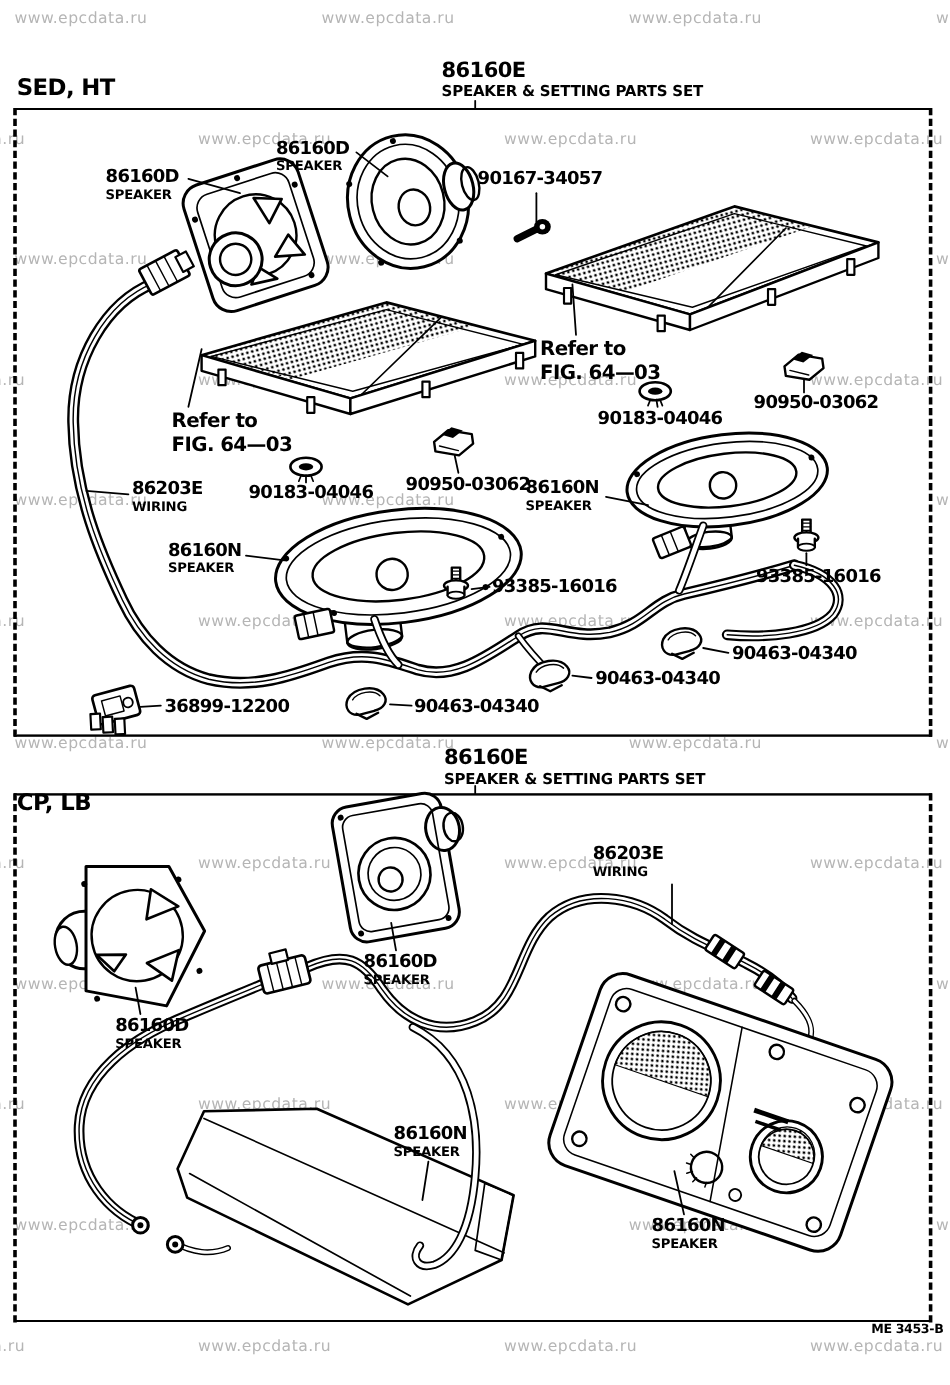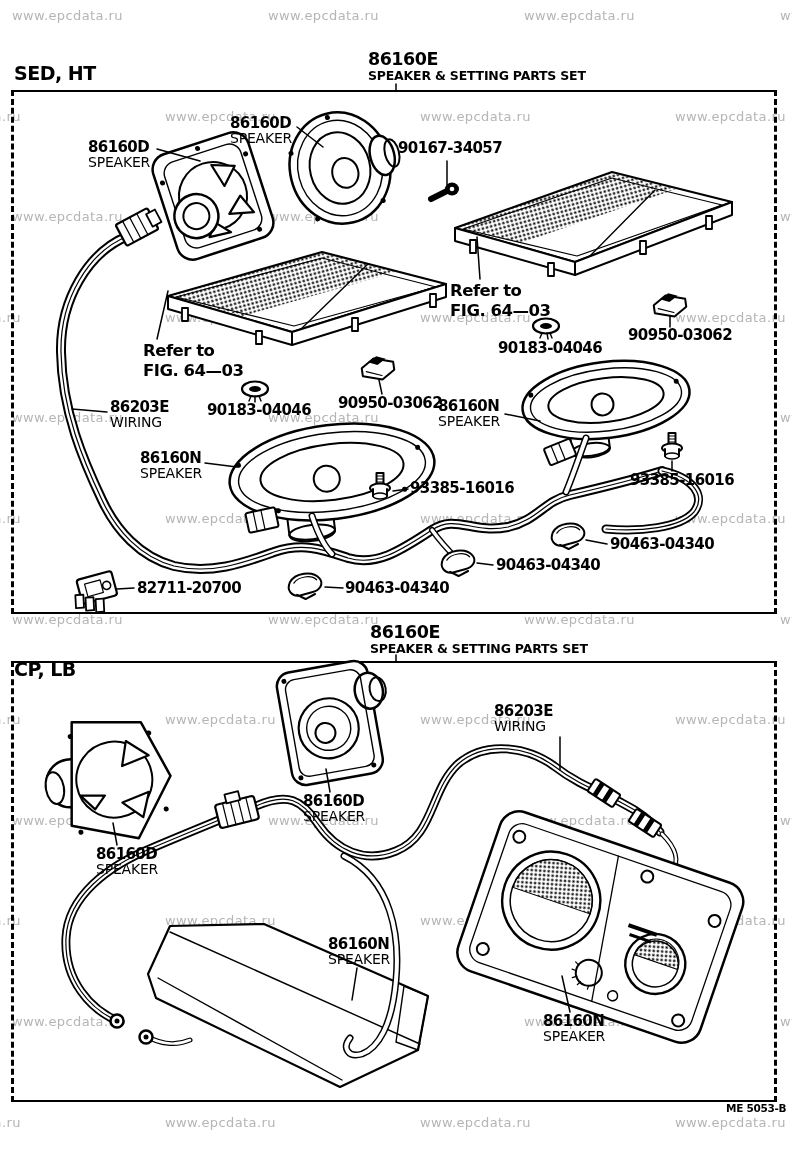--- a/index.html
+++ b/index.html
@@ -15,21 +15,21 @@
   .tw{stroke:#fff;fill:none;stroke-linecap:round}
   .box{position:absolute;z-index:1;
        border-top:2.5px solid #000;border-bottom:2.5px solid #000;
        border-left:3px dashed #000;border-right:3px dashed #000}
   .variant{position:absolute;z-index:3;font-weight:bold;font-size:19px;letter-spacing:-.5px;white-space:nowrap}
   .settitle{position:absolute;z-index:3;white-space:nowrap}
   .settitle .num{display:block;font-weight:bold;font-size:17.5px;letter-spacing:-.5px;line-height:17px}
   .settitle .desc{display:block;font-weight:bold;font-size:12.5px;letter-spacing:-.2px;line-height:13px;margin-top:1px}
   .plabel{position:absolute;z-index:3;line-height:1;white-space:nowrap}
   .pn{display:block;font-weight:bold;font-size:15px;letter-spacing:-.6px;line-height:15px}
-  .pd{display:block;font-weight:normal;font-size:14px;letter-spacing:-.2px;line-height:11px;margin-top:2px}
+  .pd{display:block;font-weight:bold;font-size:11px;letter-spacing:-.2px;line-height:11px;margin-top:2px}
   .note{position:absolute;z-index:3;font-weight:bold;font-size:16.5px;line-height:20px;letter-spacing:-.5px;white-space:nowrap}
   .note span{display:block}
   .footer{position:absolute;z-index:3;font-weight:bold;font-size:10.5px;letter-spacing:-.3px;white-space:nowrap}
 </style>
 </head>
 <body>
 
 <div class="box" style="left:11px;top:90px;width:760px;height:520px"></div>
 <div class="box" style="left:11px;top:661px;width:760px;height:437px"></div>
 
@@ -408,21 +408,21 @@
 <div class="plabel" style="left:610px;top:537px">
   <span class="pn">90463-04340</span>
 </div>
 <div class="plabel" style="left:496px;top:558px">
   <span class="pn">90463-04340</span>
 </div>
 <div class="plabel" style="left:345px;top:581px">
   <span class="pn">90463-04340</span>
 </div>
 <div class="plabel" style="left:137px;top:581px">
-  <span class="pn">82711-20700</span>
+  <span class="pn">36899-12200</span>
 </div>
 
 <div class="plabel" style="left:494px;top:704px">
   <span class="pn">86203E</span>
   <span class="pd">WIRING</span>
 </div>
 <div class="plabel" style="left:303px;top:794px">
   <span class="pn">86160D</span>
   <span class="pd">SPEAKER</span>
 </div>
@@ -432,21 +432,21 @@
 </div>
 <div class="plabel" style="left:328px;top:937px">
   <span class="pn">86160N</span>
   <span class="pd">SPEAKER</span>
 </div>
 <div class="plabel" style="left:543px;top:1014px">
   <span class="pn">86160N</span>
   <span class="pd">SPEAKER</span>
 </div>
 
-<div class="footer" style="left:726px;top:1102px">ME 5053-B</div>
+<div class="footer" style="left:726px;top:1102px">ME 3453-B</div>
 
 <span class="wm" style="left: 12px; top: 8px; color: rgb(181, 181, 181);">www.epcdata.ru</span>
 <span class="wm" style="left: 268px; top: 8px; color: rgb(181, 181, 181);">www.epcdata.ru</span>
 <span class="wm" style="left: 524px; top: 8px; color: rgb(181, 181, 181);">www.epcdata.ru</span>
 <span class="wm" style="left: 780px; top: 8px; color: rgb(181, 181, 181);">www.epcdata.ru</span>
 <span class="wm" style="left: -90px; top: 108.6px; color: rgb(181, 181, 181);">www.epcdata.ru</span>
 <span class="wm" style="left: 165px; top: 108.6px; color: rgb(181, 181, 181);">www.epcdata.ru</span>
 <span class="wm" style="left: 420px; top: 108.6px; color: rgb(181, 181, 181);">www.epcdata.ru</span>
 <span class="wm" style="left: 675px; top: 108.6px; color: rgb(181, 181, 181);">www.epcdata.ru</span>
 <span class="wm" style="left: 12px; top: 209.2px; color: rgb(181, 181, 181);">www.epcdata.ru</span>

